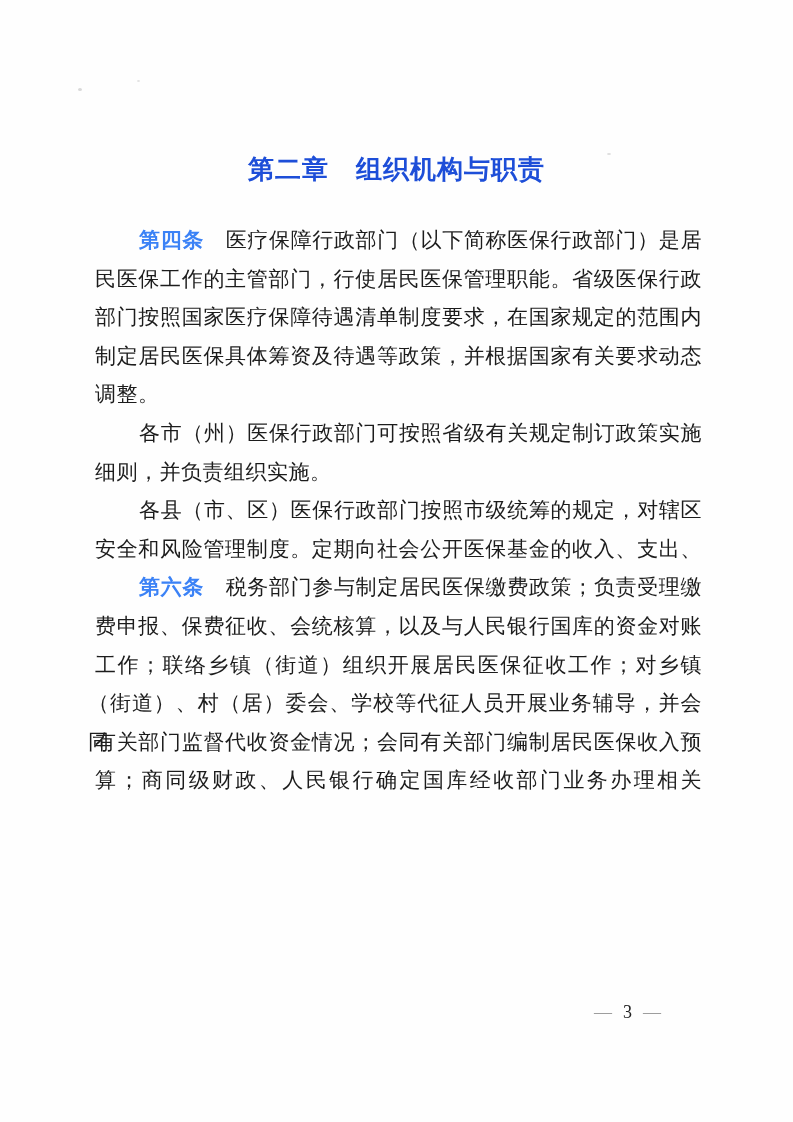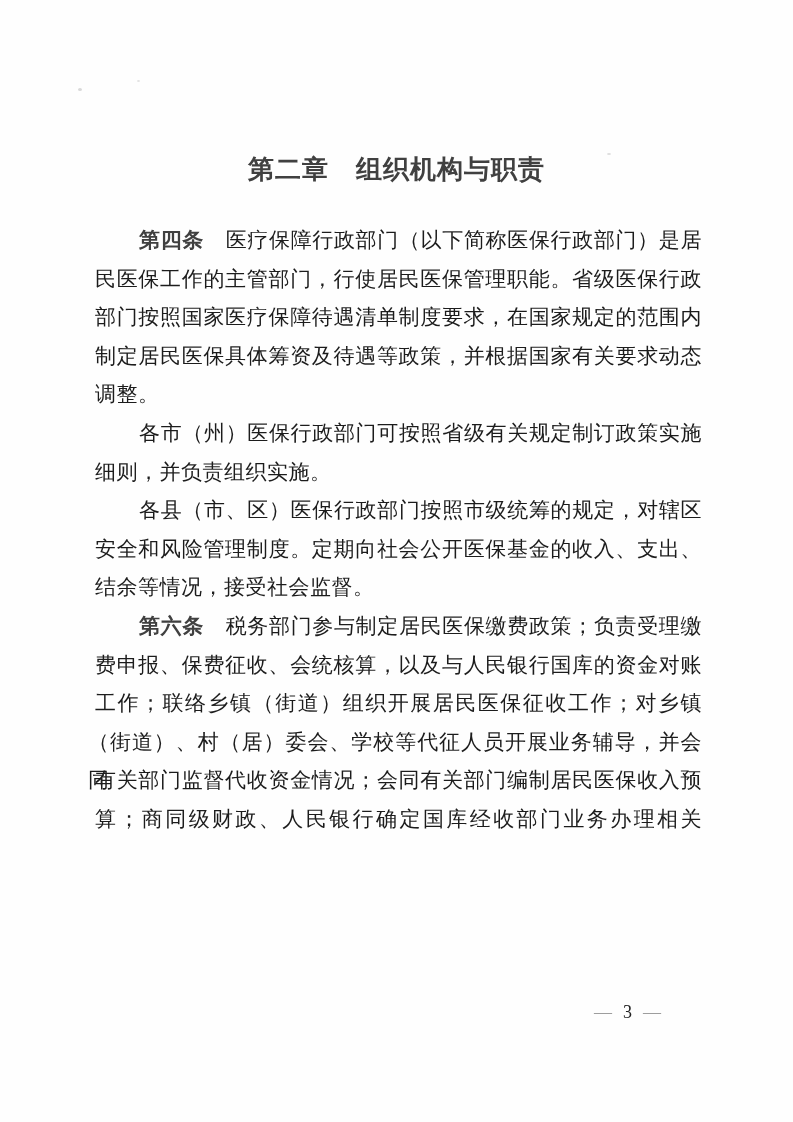--- a/index.html
+++ b/index.html
@@ -18,21 +18,21 @@
   .chapter-title {
     position: absolute;
     top: 152px; left: 0;
     width: 793px;
     margin: 0;
     text-align: center;
     font-family: "Liberation Sans", "DejaVu Sans", sans-serif;
     font-size: 26px;
     font-weight: bold;
     letter-spacing: 1px;
-    color: #404040;
+    color: #1d4ed8;
   }
   .doc-body {
     position: absolute;
     top: 221px; left: 95px;
     width: 607px;
   }
   .line {
     height: 38.6px;
     line-height: 38.6px;
     font-size: 21px;
@@ -46,21 +46,21 @@
   }
   .line.plain {
     text-align: left;
     text-align-last: left;
   }
   .line.indent { text-indent: 44px; }
   .line.hang   { margin-left: -7px; width: 614px; }
   .lead {
     font-family: "Liberation Sans", "DejaVu Sans", sans-serif;
     font-weight: bold;
-    color: #404040;
+    color: #3b82f6;
   }
   .footer {
     position: absolute;
     top: 1000px; left: 594px;
     display: flex;
     align-items: center;
     gap: 11px;
     font-size: 18px;
     line-height: 24px;
     color: #2a2a2a;
@@ -86,21 +86,20 @@
   <div class="doc-body">
       <div class="line fill indent"><span class="lead">第四条</span><span>　</span><span>医疗保障行政部门（以下简称医保行政部门）是居</span></div>
       <div class="line fill"><span>民医保工作的主管部门，行使居民医保管理职能。省级医保行政</span></div>
       <div class="line fill"><span>部门按照国家医疗保障待遇清单制度要求，在国家规定的范围内</span></div>
       <div class="line fill"><span>制定居民医保具体筹资及待遇等政策，并根据国家有关要求动态</span></div>
       <div class="line plain"><span>调整。</span></div>
       <div class="line fill indent"><span>各市（州）医保行政部门可按照省级有关规定制订政策实施</span></div>
       <div class="line plain"><span>细则，并负责组织实施。</span></div>
       <div class="line fill indent"><span>各县（市、区）医保行政部门按照市级统筹的规定，对辖区</span></div>
       <div class="line fill"><span>安全和风险管理制度。定期向社会公开医保基金的收入、支出、</span></div>
-      <div class="line plain"><span>结余等情况，接受社会监督。</span></div>
       <div class="line fill indent"><span class="lead">第六条</span><span>　</span><span>税务部门参与制定居民医保缴费政策；负责受理缴</span></div>
       <div class="line fill"><span>费申报、保费征收、会统核算，以及与人民银行国库的资金对账</span></div>
       <div class="line fill"><span>工作；联络乡镇（街道）组织开展居民医保征收工作；对乡镇</span></div>
       <div class="line fill hang"><span>（街道）、村（居）委会、学校等代征人员开展业务辅导，并会同</span></div>
       <div class="line fill"><span>有关部门监督代收资金情况；会同有关部门编制居民医保收入预</span></div>
       <div class="line fill"><span>算；商同级财政、人民银行确定国库经收部门业务办理相关</span></div>
     </div>
 
   <div class="footer">
     <span class="dash">—</span>

